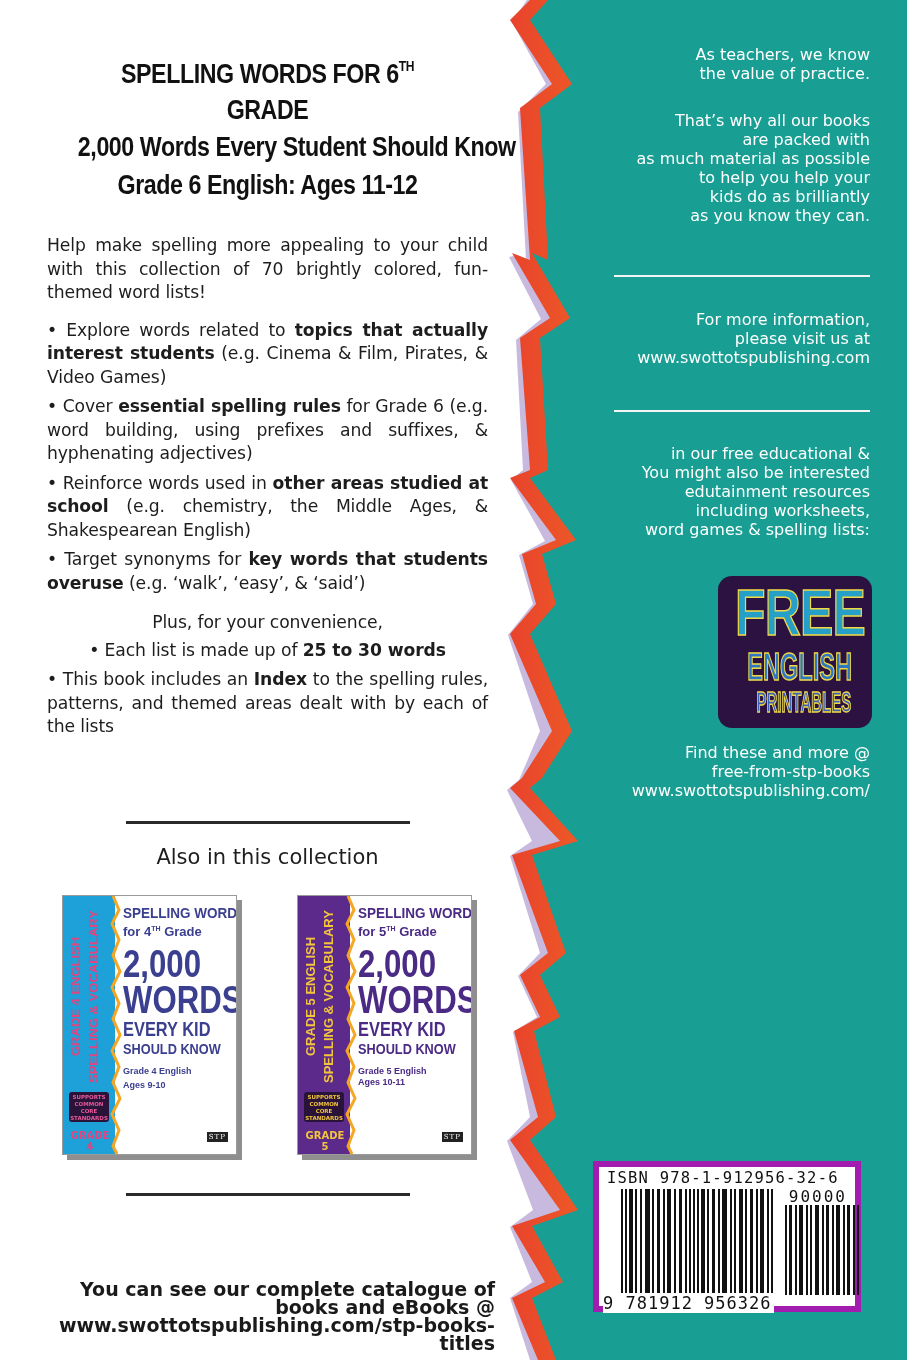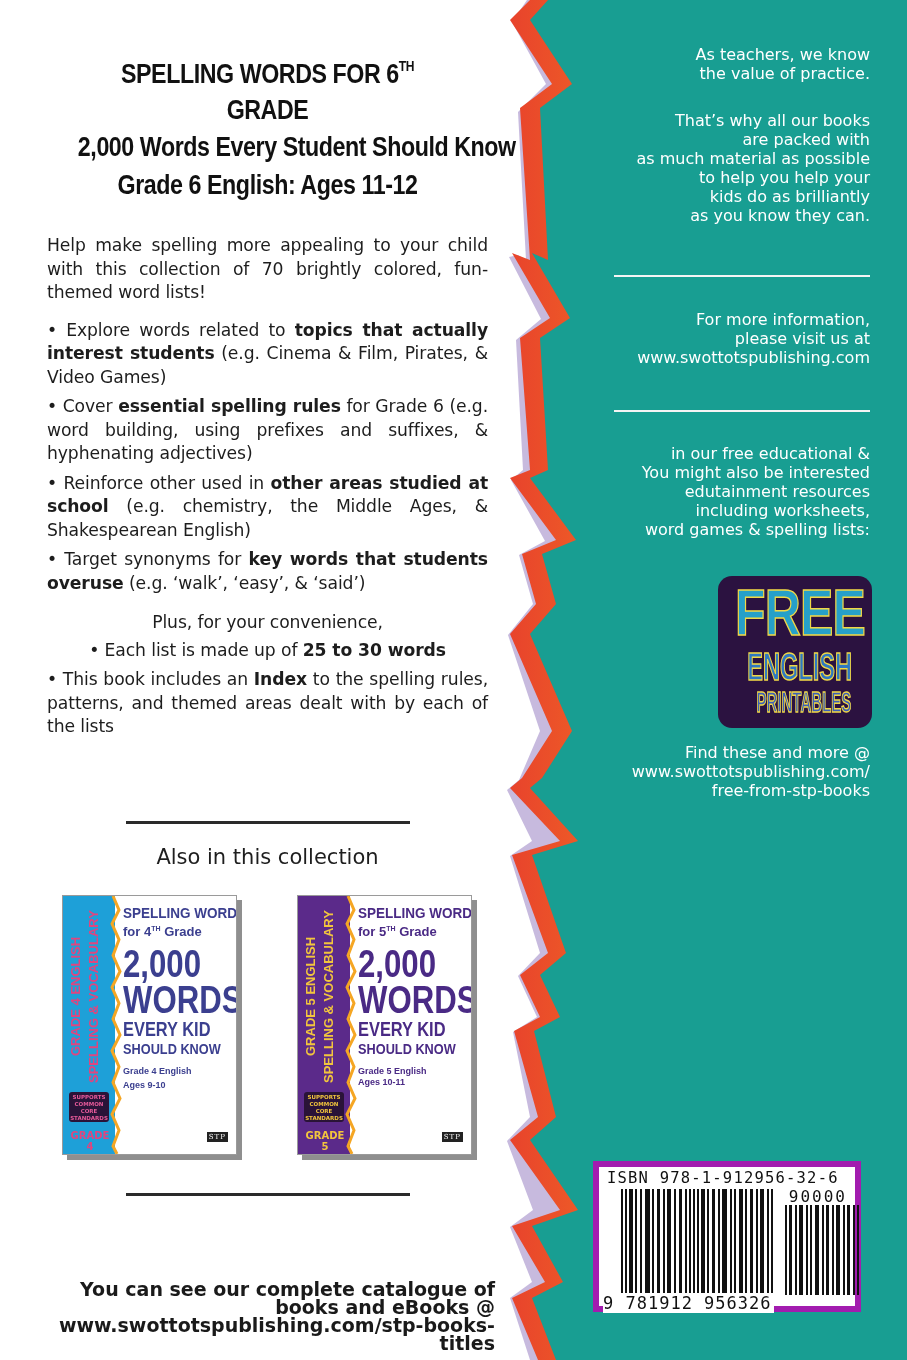--- a/index.html
+++ b/index.html
@@ -91,21 +91,21 @@
     <span class="t1"><span>SPELLING WORDS FOR 6</span><sup>TH</sup><span> GRADE</span></span>
     <span class="t2">2,000 Words Every Student Should Know</span>
     <span class="t3">Grade 6 English: Ages 11-12</span>
   </div>
 
   <p class="body-text intro">Help make spelling more appealing to your child with this collection of 70 brightly colored, fun-themed word lists!</p>
 
   <div class="body-text bullets">
     <p><span>• Explore words related to </span><b>topics that actually interest students</b><span> (e.g. Cinema &amp; Film, Pirates, &amp; Video Games)</span></p>
     <p><span>• Cover </span><b>essential spelling rules</b><span> for Grade 6 (e.g. word building, using prefixes and suffixes, &amp; hyphenating adjectives)</span></p>
-    <p><span>•  Reinforce other used in </span><b>other areas studied at school</b><span> (e.g. chemistry, the Middle Ages, &amp; Shakespearean English)</span></p>
+    <p><span>•  Reinforce words used in </span><b>other areas studied at school</b><span> (e.g. chemistry, the Middle Ages, &amp; Shakespearean English)</span></p>
     <p><span>•   Target synonyms for </span><b>key words that students overuse</b><span> (e.g. ‘walk’, ‘easy’, &amp; ‘said’)</span></p>
   </div>
 
   <p class="body-text plus last-left">Plus, for your convenience,</p>
 
   <div class="body-text bullets2">
     <p class="last-left"><span>• Each list is made up of </span><b>25 to 30 words</b><span></span></p>
     <p><span>• This book includes an </span><b>Index</b><span> to the spelling rules, patterns, and themed areas dealt with by each of the lists</span></p>
   </div>
 </div>
@@ -200,22 +200,22 @@
 </div>
 
 <div class="free-logo">
   <div class="f1">FREE</div>
   <div class="f2">ENGLISH</div>
   <div class="f3">PRINTABLES</div>
 </div>
 
 <div class="right reg" style="top:743px;">
   <div>Find these and more @</div>
+  <div>free-from-stp-books</div>
   <div>www.swottotspublishing.com/</div>
-  <div>free-from-stp-books</div>
 </div>
 
 <div class="barcode">
   <div class="isbn">ISBN 978-1-912956-32-6</div>
   <div class="addon-num">90000</div>
   <svg class="bars" viewBox="0 0 152 112" preserveAspectRatio="none">
     <g fill="#111">
       <rect x="0" y="0" width="2" height="112"></rect>
         <rect x="4" y="0" width="2" height="112"></rect>
       <rect x="8" y="0" width="4" height="104"></rect>

